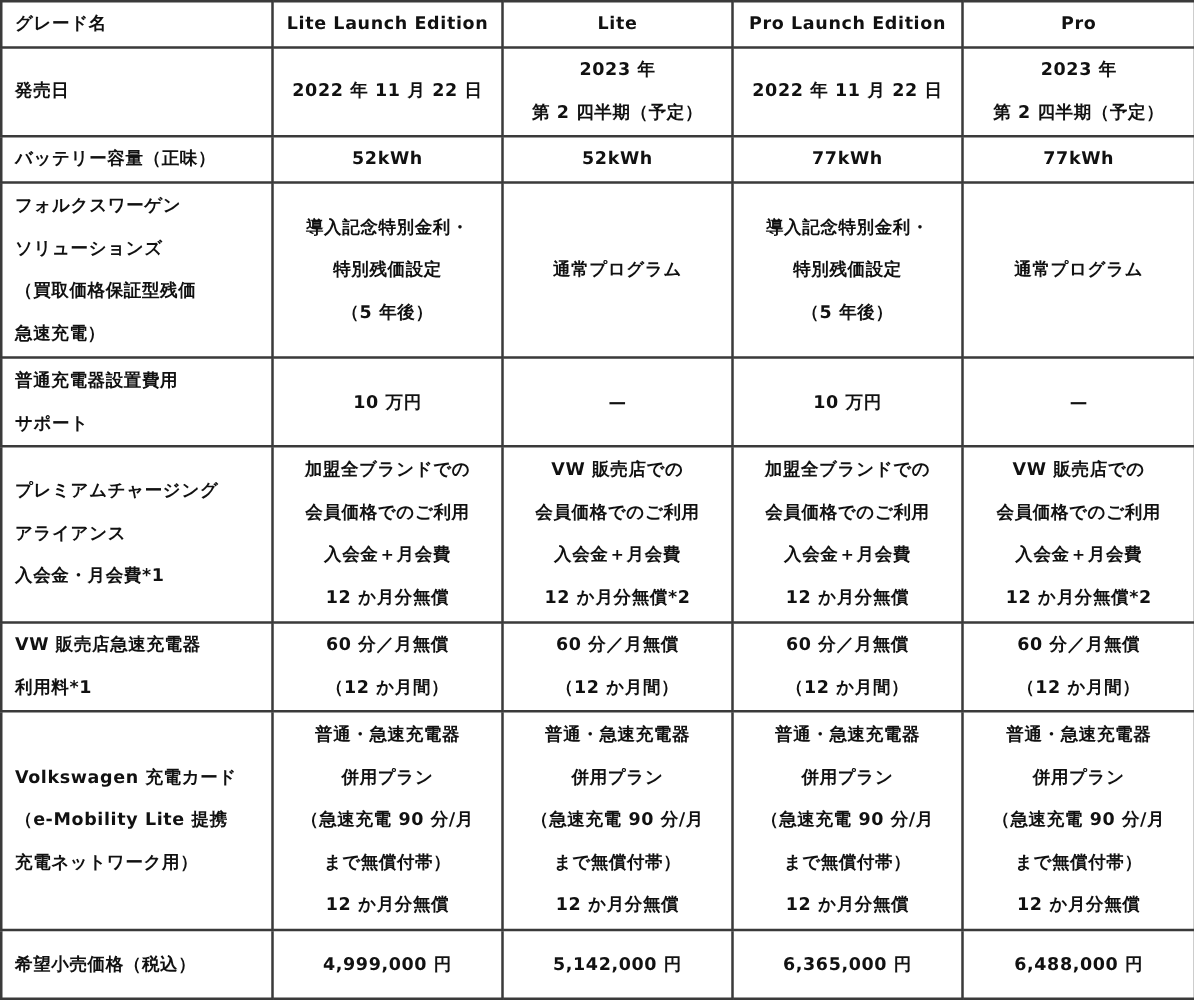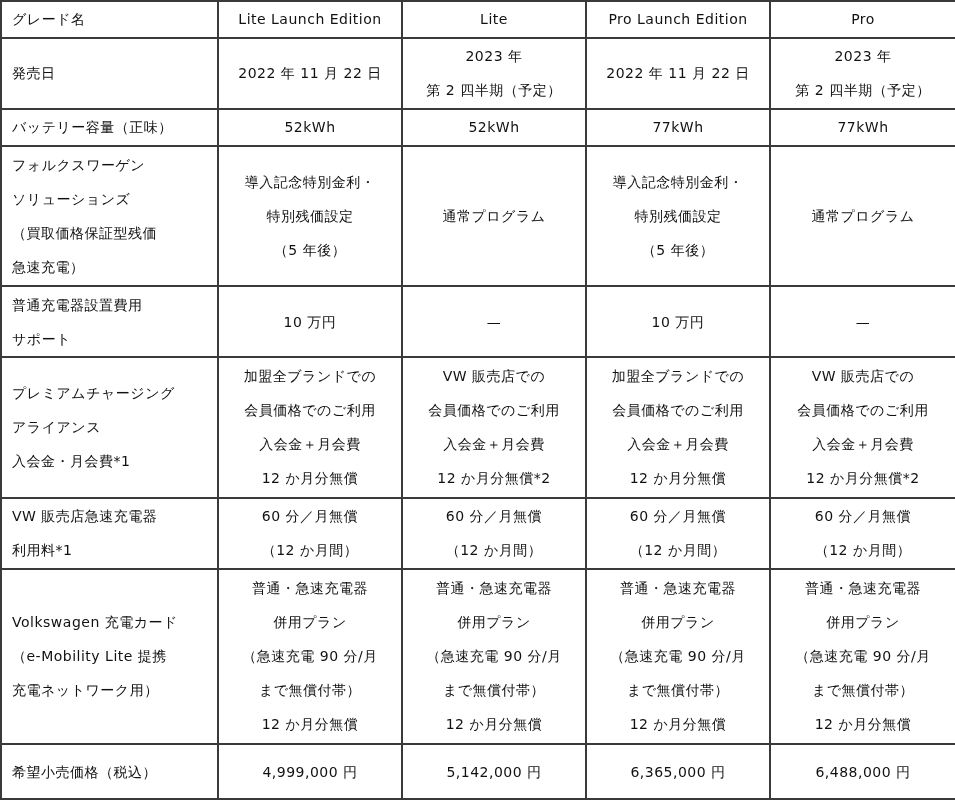--- a/index.html
+++ b/index.html
@@ -24,27 +24,28 @@
       top: 0;
     }
     table.spec td {
       border: 2px solid #3a3a3a;
       padding: 0;
       font-size: 14px;
       line-height: 34px;
       vertical-align: middle;
       text-align: center;
       letter-spacing: 0.5px;
+      font-weight: bold;
     }
     table.spec td.label {
       text-align: left;
       padding-left: 10px;
     }
     table.spec td.bold {
-      font-weight: normal;
+      font-weight: bold;
       margin-top: 24px;
     }
     .line {
       display: block;
       white-space: nowrap;
     }
     col.c0 { width: 217px; }
     col.c1 { width: 184px; }
     col.c2 { width: 184px; }
     col.c3 { width: 184px; }

